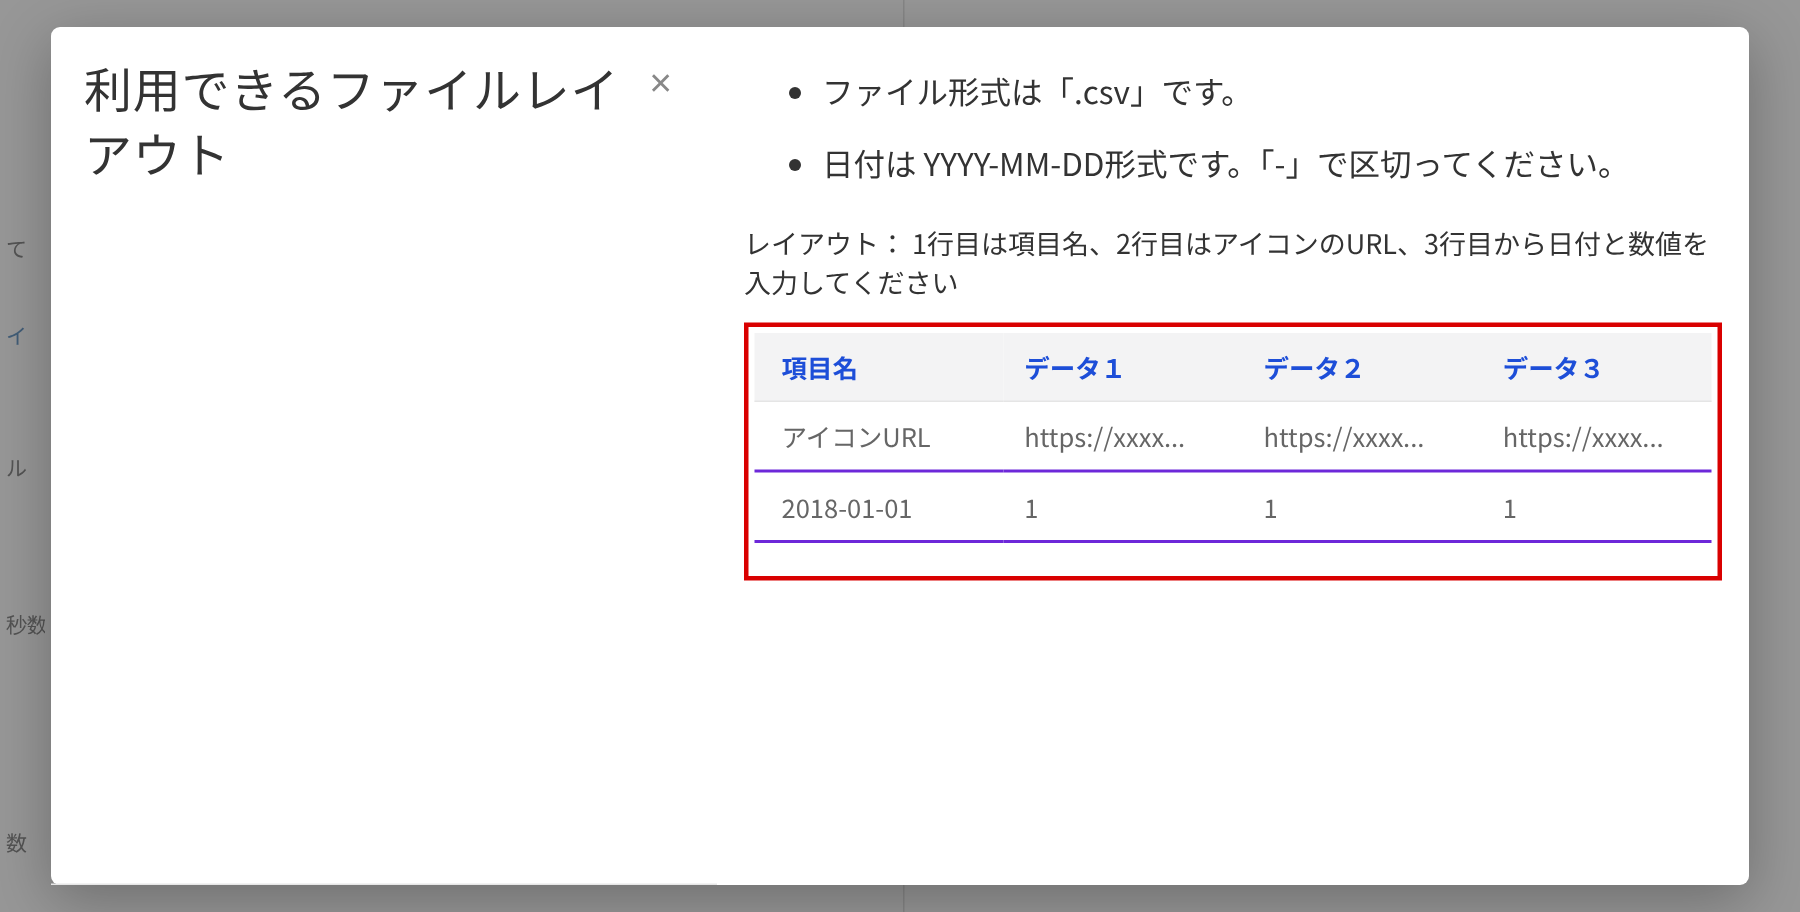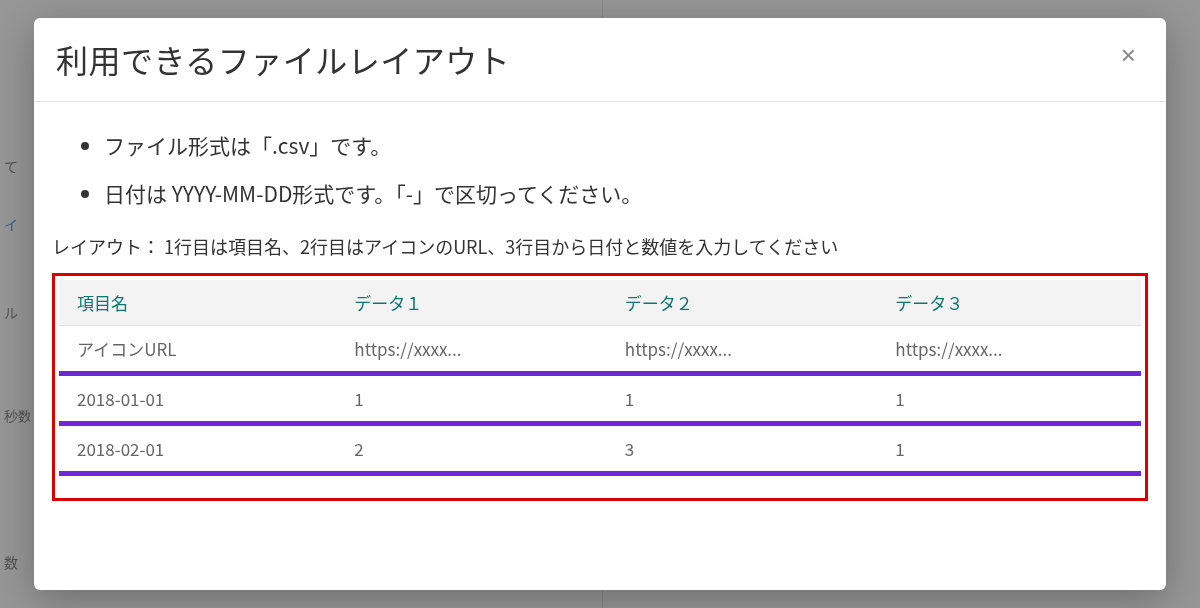--- a/index.html
+++ b/index.html
@@ -33,21 +33,21 @@
     position: absolute; inset: 0;
     background: rgba(0,0,0,0.28);
   }
   .modal {
     position: absolute;
     top: 18px; left: 34px;
     width: 1132px; height: 572px;
     background: #fff;
     border-radius: 6px;
     box-shadow: 0 10px 40px rgba(0,0,0,0.28);
-    display: flex; flex-direction: column;
+    display: flex; flex-direction: row;
   }
   .modal-header {
     padding: 20px 26px 20px 22px;
     border-bottom: 1px solid #e6e6e6;
     display: flex; align-items: flex-start; justify-content: space-between;
   }
   .modal-title {
     font-size: 32px;
     font-weight: 400;
     color: #333;
@@ -82,29 +82,29 @@
     padding: 4px 4px 22px 4px;
   }
   table.layout {
     width: 100%;
     border-collapse: collapse;
     font-size: 17px;
     color: #555;
   }
   table.layout th {
     background: #f3f3f4;
-    font-weight: 400;
-    color: #0f766e;
+    font-weight: 700;
+    color: #1d4ed8;
     text-align: left;
     padding: 10px 14px;
     border-bottom: 1px solid #e5e5e5;
   }
   table.layout td {
     padding: 10px 14px;
-    border-bottom: 5px solid #6d28d9;
+    border-bottom: 2px solid #6d28d9;
     color: #666;
   }
   table.layout tr:first-child td { color: #666; }
   table.layout th:first-child,
   table.layout td:first-child { padding-left: 18px; width: 26%; }
   table.layout th:nth-child(2),
   table.layout td:nth-child(2) { width: 25%; }
   table.layout th:nth-child(3),
   table.layout td:nth-child(3) { width: 25%; }
 </style>
@@ -158,23 +158,17 @@
             <td>https://xxxx...</td>
             <td>https://xxxx...</td>
             <td>https://xxxx...</td>
           </tr>
           <tr>
             <td>2018-01-01</td>
             <td>1</td>
             <td>1</td>
             <td>1</td>
           </tr>
-          <tr>
-            <td>2018-02-01</td>
-            <td>2</td>
-            <td>3</td>
-            <td>1</td>
-          </tr>
         </tbody>
       </table>
     </div>
   </div>
 </div>
 
 </body></html>

